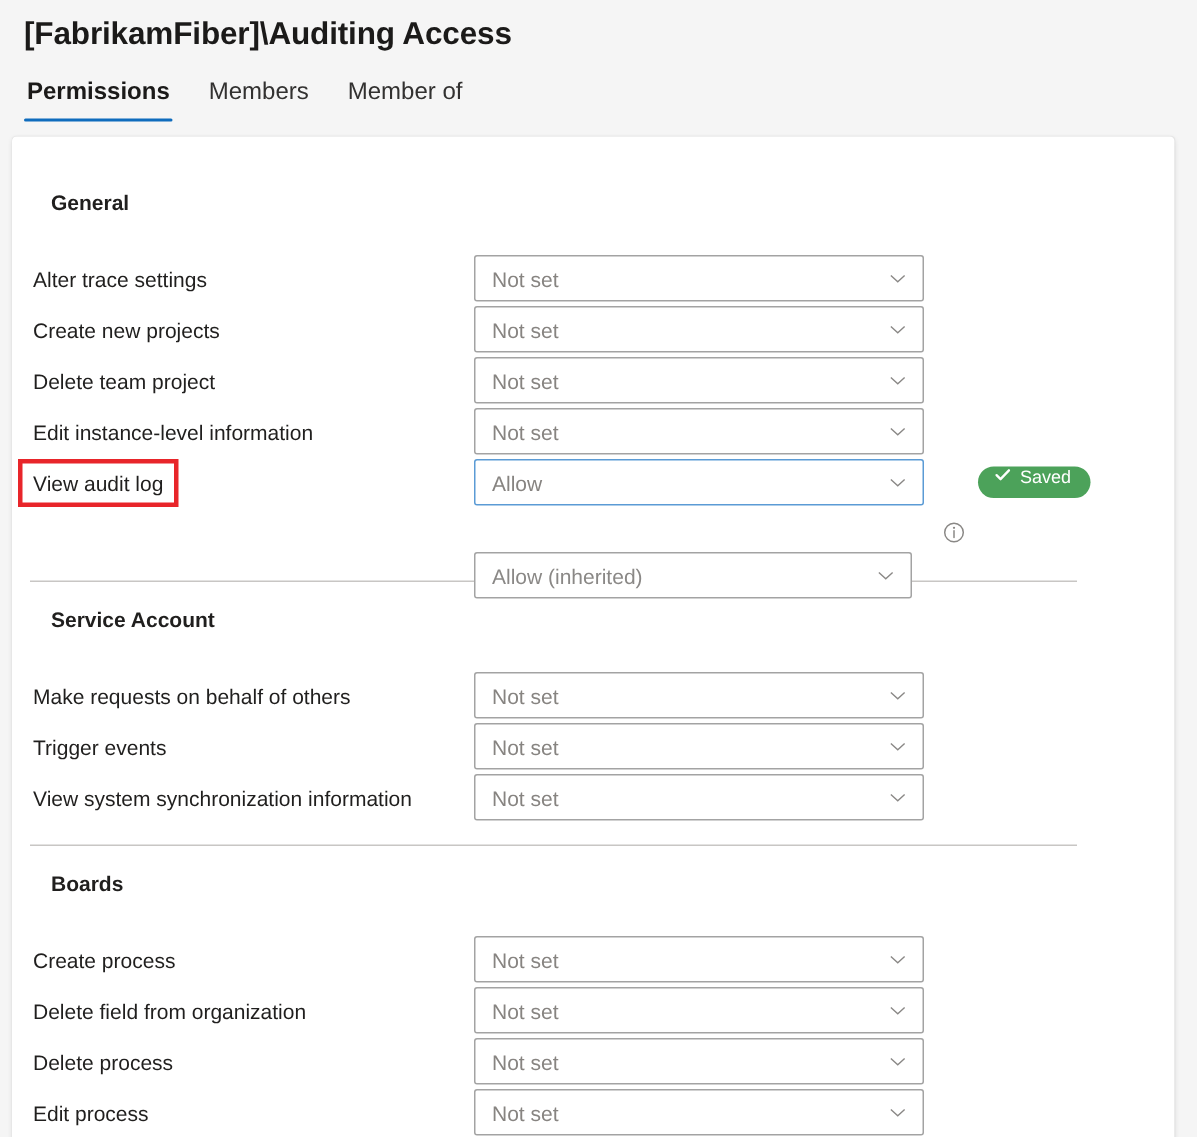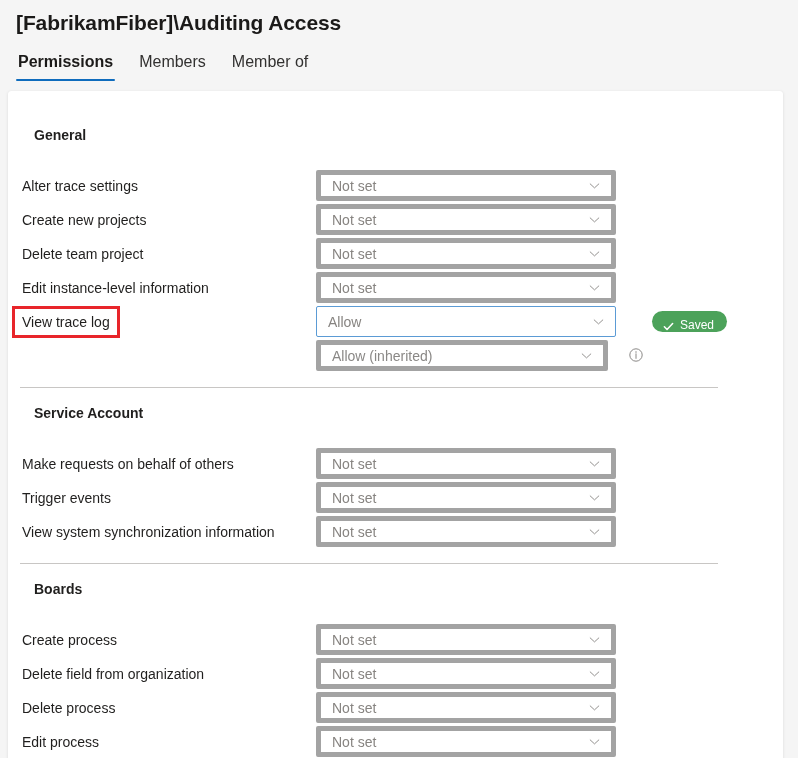--- a/index.html
+++ b/index.html
@@ -100,51 +100,51 @@
 
   .ddwrap {
     position: absolute;
     left: 308px;
     top: 1px;
   }
   .dropdown {
     position: relative;
     width: 300px;
     height: 31px;
-    border: 5px solid #a3a3a3;
+    border: 1px solid #a3a3a3;
     border-radius: 2px;
     background: #ffffff;
     display: flex;
     align-items: center;
     padding: 0 30px 0 11px;
     font-size: 14px;
     color: #878481;
     cursor: pointer;
     user-select: none;
   }
   .dropdown.focused { border: 1px solid #5b9bd5; }
-  .dropdown.inherited { width: 292px; color: #8a8886; }
+  .dropdown.inherited { width: 292px; color: #8a8886; margin-top: 28px; }
   .chev {
     position: absolute;
     right: 11px;
     top: 50%;
     width: 11px; height: 11px;
     margin-top: -6px;
     pointer-events: none;
   }
   .chev svg { display: block; }
 
   
   .saved-badge {
     position: absolute;
     left: 644px;
     top: 6px;
     height: 21px;
     display: inline-flex;
-    align-items: flex-end;
+    align-items: flex-start;
     gap: 6px;
     padding: 0 13px 0 11px;
     background: #4ca25a;
     border-radius: 11px;
     color: #ffffff;
     font-size: 12px;
     white-space: nowrap;
   }
   .saved-badge .ck { display: block; }
 
@@ -222,21 +222,21 @@
                 <span>Not set</span>
                 <span class="chev">
                   <svg viewBox="0 0 12 12" width="11" height="11">
                     <path d="M1 4 L6 8.6 L11 4" fill="none" stroke="#8a8886" stroke-width="1"></path>
                   </svg>
                 </span>
               </div>
             </div>
           </div>
           <div class="perm-row">
-            <span class="perm-label highlighted">View trace log</span>
+            <span class="perm-label highlighted">View audit log</span>
             <div class="ddwrap">
               <div class="dropdown focused">
                 <span>Allow</span>
                 <span class="chev">
                   <svg viewBox="0 0 12 12" width="11" height="11">
                     <path d="M1 4 L6 8.6 L11 4" fill="none" stroke="#8a8886" stroke-width="1"></path>
                   </svg>
                 </span>
               </div>
             </div>

